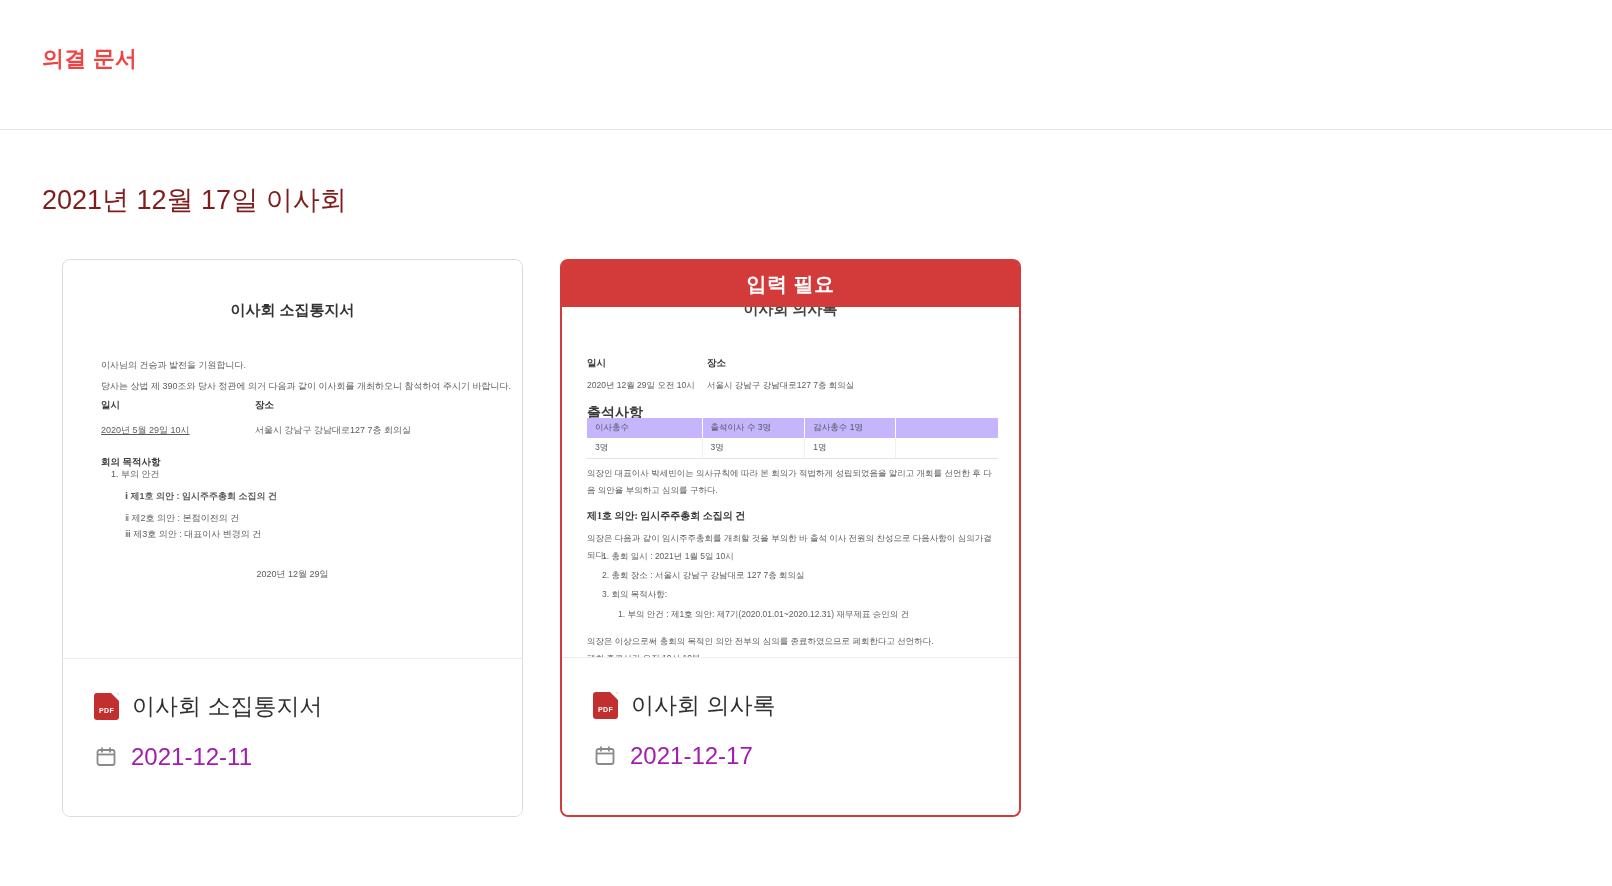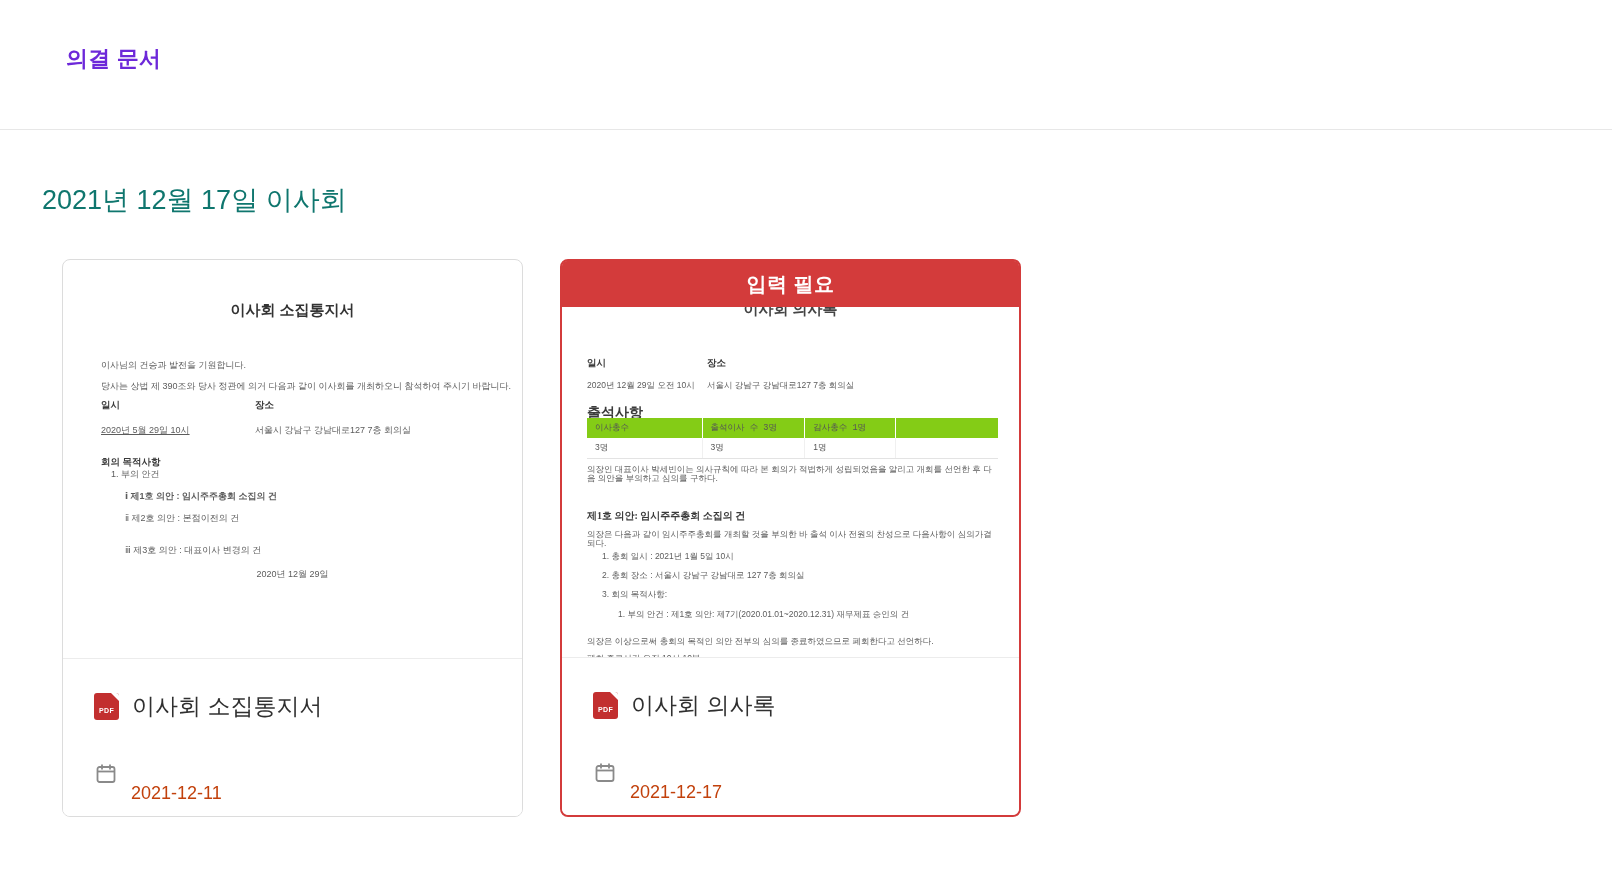--- a/index.html
+++ b/index.html
@@ -1,63 +1,63 @@
 <!DOCTYPE html>
 <html><head>
 <meta charset="utf-8">
 <style>
   * { margin:0; padding:0; box-sizing:border-box; }
   html,body { width:1612px; height:886px; background:#ffffff;
     font-family:"Liberation Sans","DejaVu Sans",sans-serif; color:#333; }
   .page { position:relative; width:1612px; height:886px; overflow:hidden; }
 
-  .page-title { position:absolute; left:42px; top:44px; font-size:22px; font-weight:600; color:#6d28d9; letter-spacing:.2px;margin-left:24px; }
+  .page-title { position:absolute; left:42px; top:44px; font-size:22px; font-weight:600; color:#ef4444; letter-spacing:.2px; }
   .top-divider { position:absolute; top:129px; left:0; width:1612px; height:1px; background:#e7e7e7; }
-  .section-title { position:absolute; left:42px; top:182px; font-size:27px; font-weight:500; color:#0f766e; }
+  .section-title { position:absolute; left:42px; top:182px; font-size:27px; font-weight:500; color:#7f1d1d; }
 
   .card { position:absolute; top:259px; width:461px; height:558px; background:#fff; border-radius:8px; }
   .card-1 { left:62px; border:1px solid #dcdcdc; }
   .card-2 { left:560px; border:2px solid var(--accent,#d33b3b); }
 
   .badge-banner { position:absolute; top:0; left:0; right:0; height:46px;
     background:var(--accent,#d33b3b); border-radius:5px 5px 0 0;
     display:flex; align-items:center; justify-content:center;
     color:#fff; font-size:20px; font-weight:700; letter-spacing:.5px; }
 
   
   .card-footer { position:absolute; left:0; right:0; bottom:0; height:158px;
     border-top:1px solid #ececec; padding:32px 30px 0 31px; background:#fff; border-radius:0 0 7px 7px; }
   .file-row { display:flex; align-items:center; gap:13px; }
   .file-title { font-size:23px; font-weight:500; color:#303030; }
   .date-row { margin-top:21px; display:flex; align-items:center; gap:13px; }
-  .date-text { font-size:18px; color:#c2410c;margin-top:40px; }
+  .date-text { font-size:24px; color:#a21caf; }
 
   .pdf-icon { position:relative; width:25px; height:27px; background:#c22f2f; border-radius:3px;
     flex:0 0 auto; overflow:hidden; }
   .pdf-icon .fold { position:absolute; top:0; right:0; width:0; height:0;
     border-left:8px solid transparent; border-top:8px solid #fff; }
   .pdf-icon .pdf-txt { position:absolute; left:0; right:0; bottom:6px; text-align:center;
     color:#fff; font-size:7px; font-weight:700; letter-spacing:.4px; }
 
   .calendar-icon { flex:0 0 auto; }
 
   
   .preview { position:absolute; top:0; left:0; right:0; bottom:158px; overflow:hidden; border-radius:7px 7px 0 0; }
   .pv { position:absolute; font-size:9px; color:#5c5c5c; white-space:nowrap; }
   .pv-b { font-weight:700; color:#3b3b3b;font-family:Liberation Serif, serif; }
-  .pv-wrap { white-space:normal; line-height:9px; }
+  .pv-wrap { white-space:normal; line-height:17px; }
 
   .doc-title { position:absolute; left:0; right:0; text-align:center; font-size:15px; font-weight:700; color:#333; }
 
   .clip-title { position:absolute; top:46px; left:0; right:0; height:11px; overflow:hidden; text-align:center; }
   .clip-title span { display:inline-block; font-size:15px; font-weight:700; color:#444; transform:translateY(-7px); }
 
   table.attendance { position:absolute; left:25px; top:153px; width:411px; border-collapse:collapse;
     font-size:8.5px; color:#555; table-layout:fixed; }
-  table.attendance th { background:#84cc16; font-weight:400; text-align:left; padding:4px 8px; border-right:1.5px solid #fff;font-family:Liberation Mono, monospace; }
+  table.attendance th { background:#c4b5fd; font-weight:400; text-align:left; padding:4px 8px; border-right:1.5px solid #fff; }
   table.attendance th:last-child { border-right:none; }
   table.attendance td { background:#fff; padding:4px 8px; border-bottom:1px solid #e3e3e3; border-right:1px solid #f0f0f0; }
   table.attendance td:last-child { border-right:none; }
 </style>
 </head>
 <body>
 
 <div class="page" style="--accent:#d33b3b;">
 
   <div class="page-title">의결 문서</div>
@@ -70,21 +70,21 @@
       <div class="pv" style="left:38px; top:99px;">이사님의 건승과 발전을 기원합니다.</div>
       <div class="pv" style="left:38px; top:120px;">당사는 상법 제 390조와 당사 정관에 의거 다음과 같이 이사회를 개최하오니 참석하여 주시기 바랍니다.</div>
       <div class="pv pv-b" style="left:38px; top:139px; font-size:9.5px;">일시</div>
       <div class="pv pv-b" style="left:192px; top:139px; font-size:9.5px;">장소</div>
       <div class="pv" style="left:38px; top:164px;text-decoration:underline;">2020년 5월 29일 10시</div>
       <div class="pv" style="left:192px; top:164px;">서울시 강남구 강남대로127 7층 회의실</div>
       <div class="pv pv-b" style="left:38px; top:196px; font-size:9.5px;">회의 목적사항</div>
       <div class="pv" style="left:48px; top:208px;">1. 부의 안건</div>
       <div class="pv" style="left:62px; top:230px;font-weight:bold;">ⅰ 제1호 의안 : 임시주주총회 소집의 건</div>
       <div class="pv" style="left:62px; top:252px;">ⅱ 제2호 의안 : 본점이전의 건</div>
-      <div class="pv" style="left:62px; top:284px;">ⅲ 제3호 의안 : 대표이사 변경의 건</div>
+      <div class="pv" style="left:62px; top:268px;">ⅲ 제3호 의안 : 대표이사 변경의 건</div>
       <div class="pv" style="left:0; right:0; top:308px; text-align:center;">2020년 12월 29일</div>
     </div>
 
     <div class="card-footer">
       <div class="file-row">
         <span class="pdf-icon">
             <span class="fold"></span>
             <span class="pdf-txt">PDF</span>
           </span>
         <span class="file-title">이사회 소집통지서</span>

